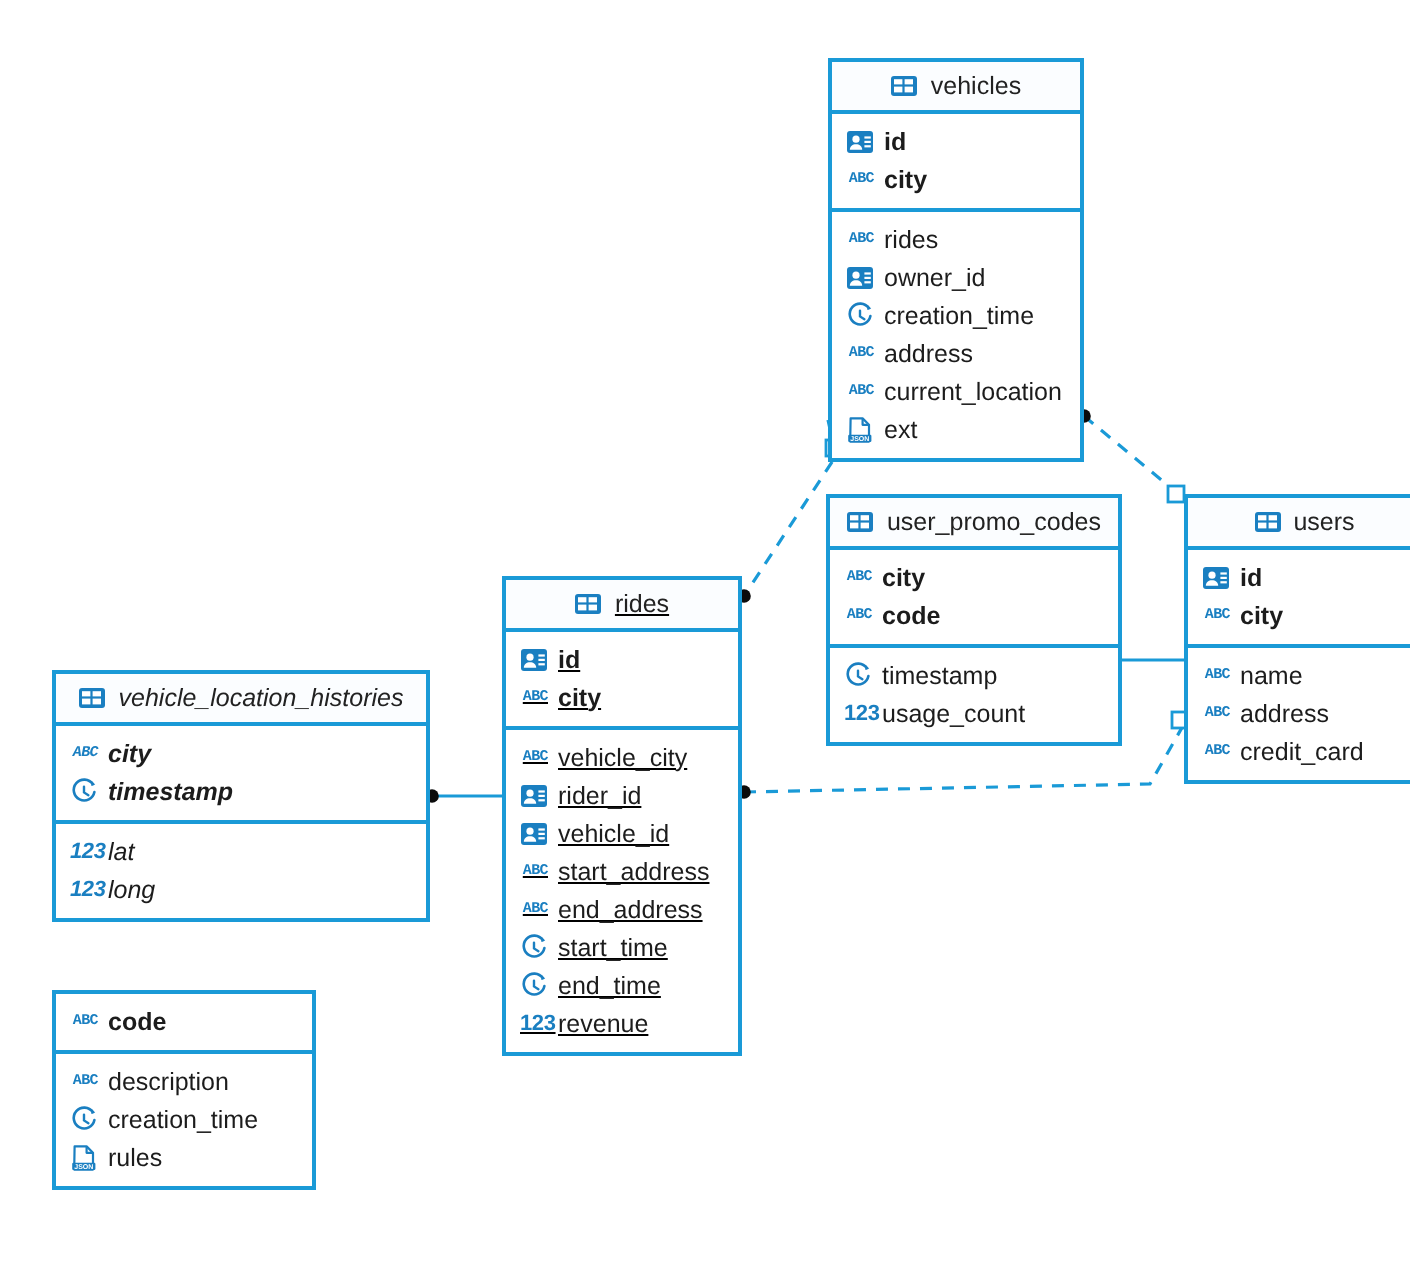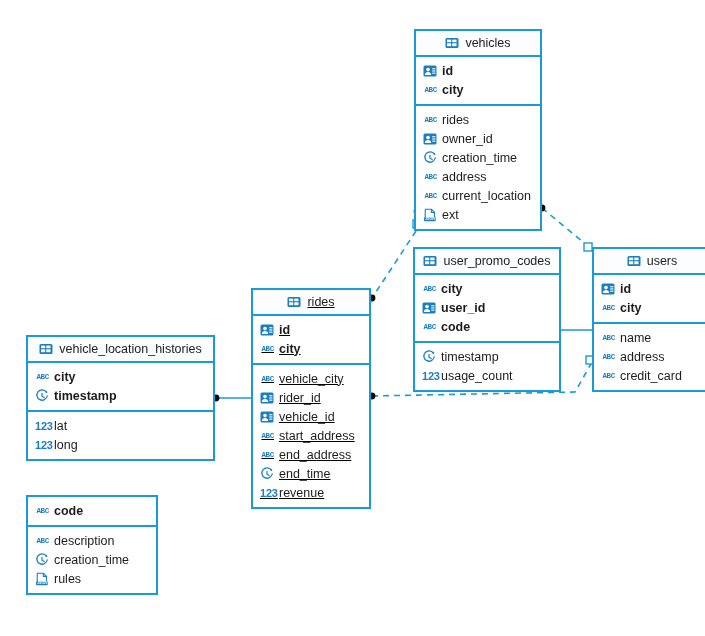--- a/index.html
+++ b/index.html
@@ -201,33 +201,20 @@
             </svg>
           </span>
           <span>user_promo_codes</span>
         </div>
         <div class="entity-section keys">
           <div class="row pk">
             <span class="ico ico-abc">ABC</span>
             <span>city</span>
           </div>
           <div class="row pk">
-            <span class="ico">
-              <svg viewBox="0 0 14 14">
-                <rect x="0.5" y="1.5" width="13" height="11" rx="1.5" fill="#1a7fc1"></rect>
-                <circle cx="5" cy="5.6" r="1.8" fill="#ffffff"></circle>
-                <path d="M1.9 10.9c0-1.8 1.4-2.8 3.1-2.8s3.1 1 3.1 2.8z" fill="#ffffff"></path>
-                <rect x="9.2" y="4.2" width="3.2" height="1.1" fill="#ffffff"></rect>
-                <rect x="9.2" y="6.4" width="3.2" height="1.1" fill="#ffffff"></rect>
-                <rect x="9.2" y="8.6" width="3.2" height="1.1" fill="#ffffff"></rect>
-              </svg>
-            </span>
-            <span>user_id</span>
-          </div>
-          <div class="row pk">
             <span class="ico ico-abc">ABC</span>
             <span>code</span>
           </div>
         </div>
         <div class="entity-section">
           <div class="row">
             <span class="ico">
               <svg viewBox="0 0 14 14">
                 <path d="M11.4 3.1A5.2 5.2 0 1 0 12.2 7" fill="none" stroke="#1a7fc1" stroke-width="1.3" stroke-linecap="round"></path>
                 <path d="M11 1.6 L12.6 3.3 L10.6 4.0 Z" fill="#1a7fc1"></path>
@@ -361,29 +348,39 @@
             <span>end_address</span>
           </div>
           <div class="row">
             <span class="ico">
               <svg viewBox="0 0 14 14">
                 <path d="M11.4 3.1A5.2 5.2 0 1 0 12.2 7" fill="none" stroke="#1a7fc1" stroke-width="1.3" stroke-linecap="round"></path>
                 <path d="M11 1.6 L12.6 3.3 L10.6 4.0 Z" fill="#1a7fc1"></path>
                 <path d="M7 4.3 V7.2 L9.2 8.6" fill="none" stroke="#1a7fc1" stroke-width="1.2" stroke-linecap="round"></path>
               </svg>
             </span>
+            <span>start_time</span>
+          </div>
+          <div class="row">
+            <span class="ico">
+              <svg viewBox="0 0 14 14">
+                <path d="M11.4 3.1A5.2 5.2 0 1 0 12.2 7" fill="none" stroke="#1a7fc1" stroke-width="1.3" stroke-linecap="round"></path>
+                <path d="M11 1.6 L12.6 3.3 L10.6 4.0 Z" fill="#1a7fc1"></path>
+                <path d="M7 4.3 V7.2 L9.2 8.6" fill="none" stroke="#1a7fc1" stroke-width="1.2" stroke-linecap="round"></path>
+              </svg>
+            </span>
             <span>end_time</span>
           </div>
           <div class="row">
             <span class="ico ico-num">123</span>
             <span>revenue</span>
           </div>
         </div>
       </div>
-      <div class="entity" style="left: 26px; top: 335px; width: 189px;">
+      <div class="entity" style="left: 26px; top: 335px; width: 189px; font-style: italic;">
         <div class="entity-header">
           <span class="ico">
             <svg viewBox="0 0 14 14">
               <rect x="0.5" y="2" width="13" height="10" rx="1.5" fill="#1a7fc1"></rect>
               <rect x="2" y="3.6" width="4.2" height="2.6" fill="#ffffff"></rect>
               <rect x="7.3" y="3.6" width="4.2" height="2.6" fill="#ffffff"></rect>
               <rect x="2" y="7.3" width="4.2" height="2.9" fill="#ffffff"></rect>
               <rect x="7.3" y="7.3" width="4.2" height="2.9" fill="#ffffff"></rect>
             </svg>
           </span>

